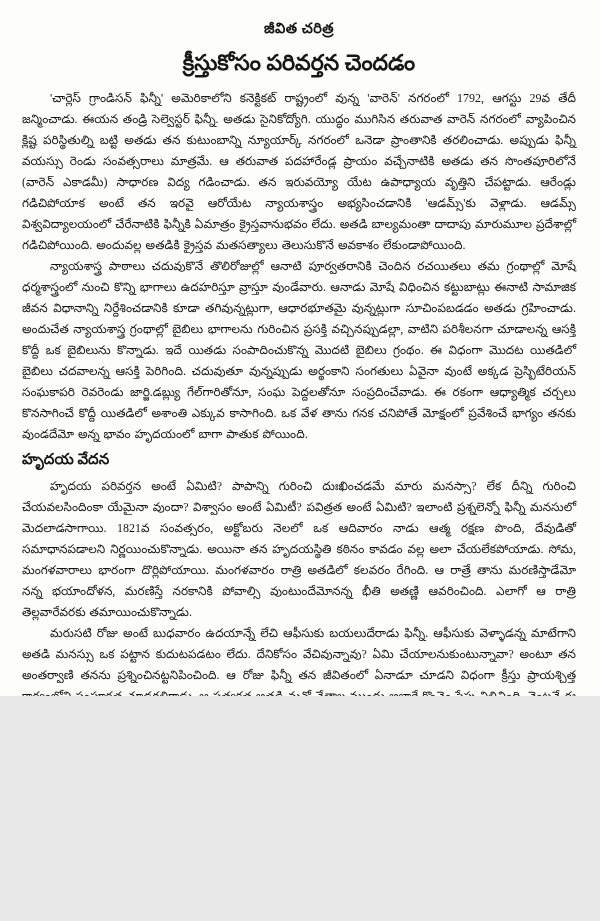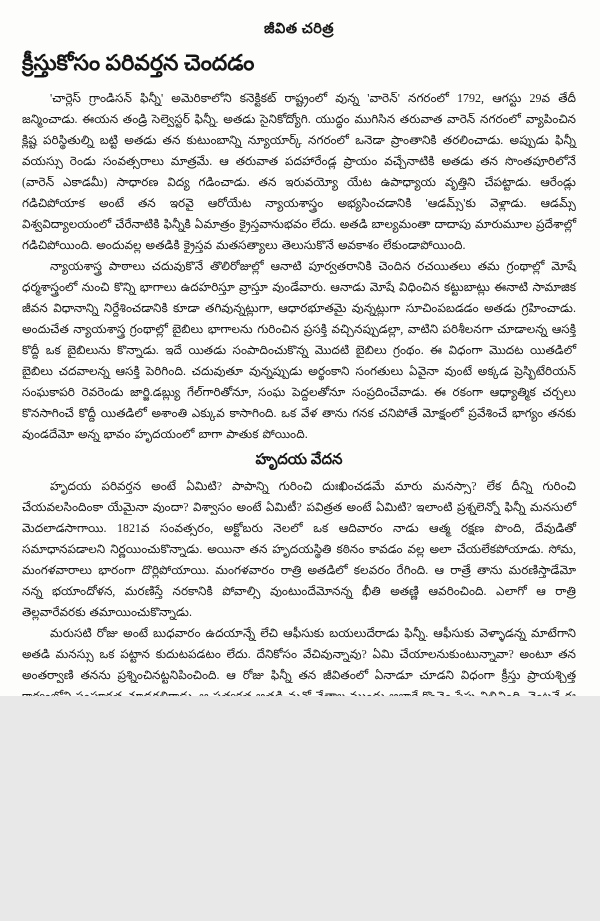--- a/index.html
+++ b/index.html
@@ -22,36 +22,35 @@
     overflow: hidden;
   }
   .series-title {
     text-align: center;
     font-size: 14.5px;
     font-weight: bold;
     letter-spacing: 0.5px;
     margin: 2px 0 10px 0;
   }
   .chapter-title {
-    text-align: left;
+    text-align: center;
     font-size: 22px;
     font-weight: bold;
     margin: 0 0 12px 0;
     line-height: 1.2;
   }
   .body-para {
     font-size: 12px;
     line-height: 21px;
     text-align: justify;
     text-indent: 28px;
     margin: 0;
     word-spacing: 1px;
   }
   .subheading {
-    text-align: center;
     font-size: 15px;
     font-weight: bold;
     margin: 6px 0 5px 0;
   }
 </style>
 </head>
 <body>
 
 <div class="page">
 

